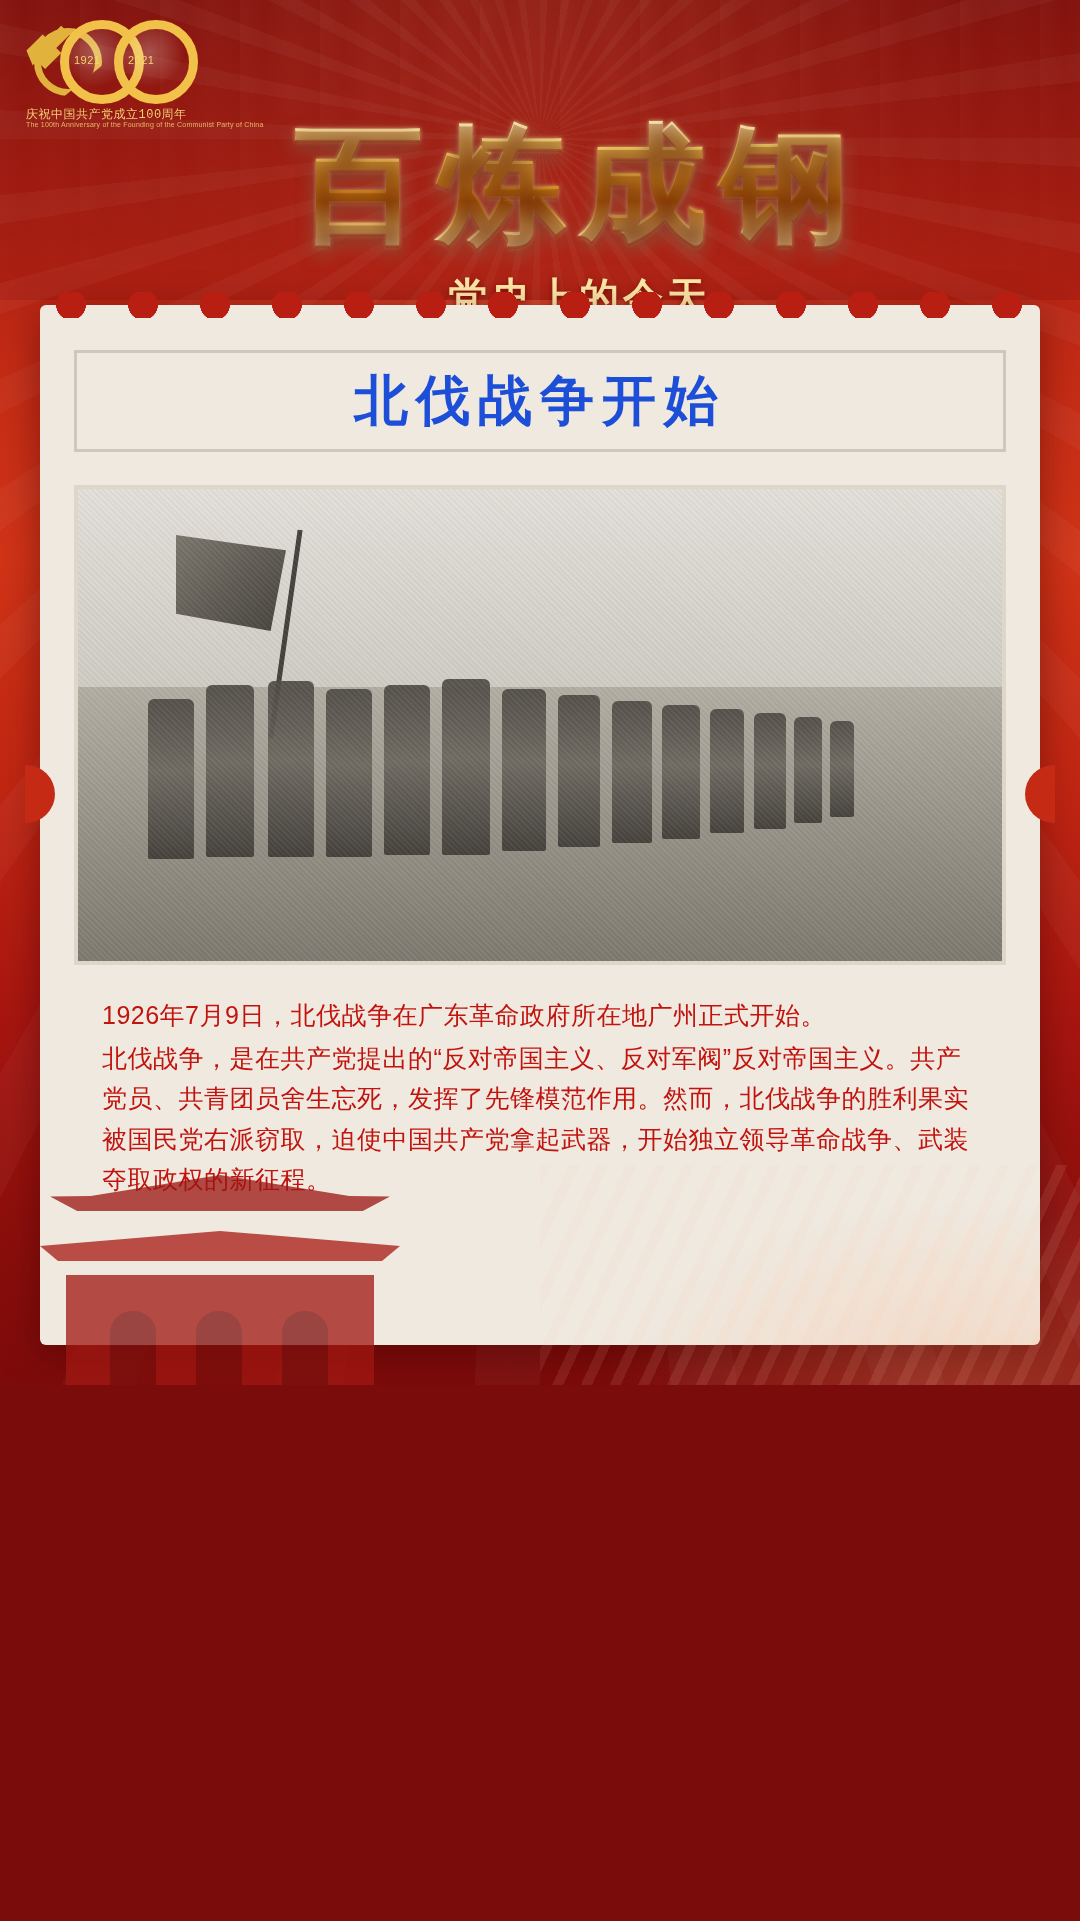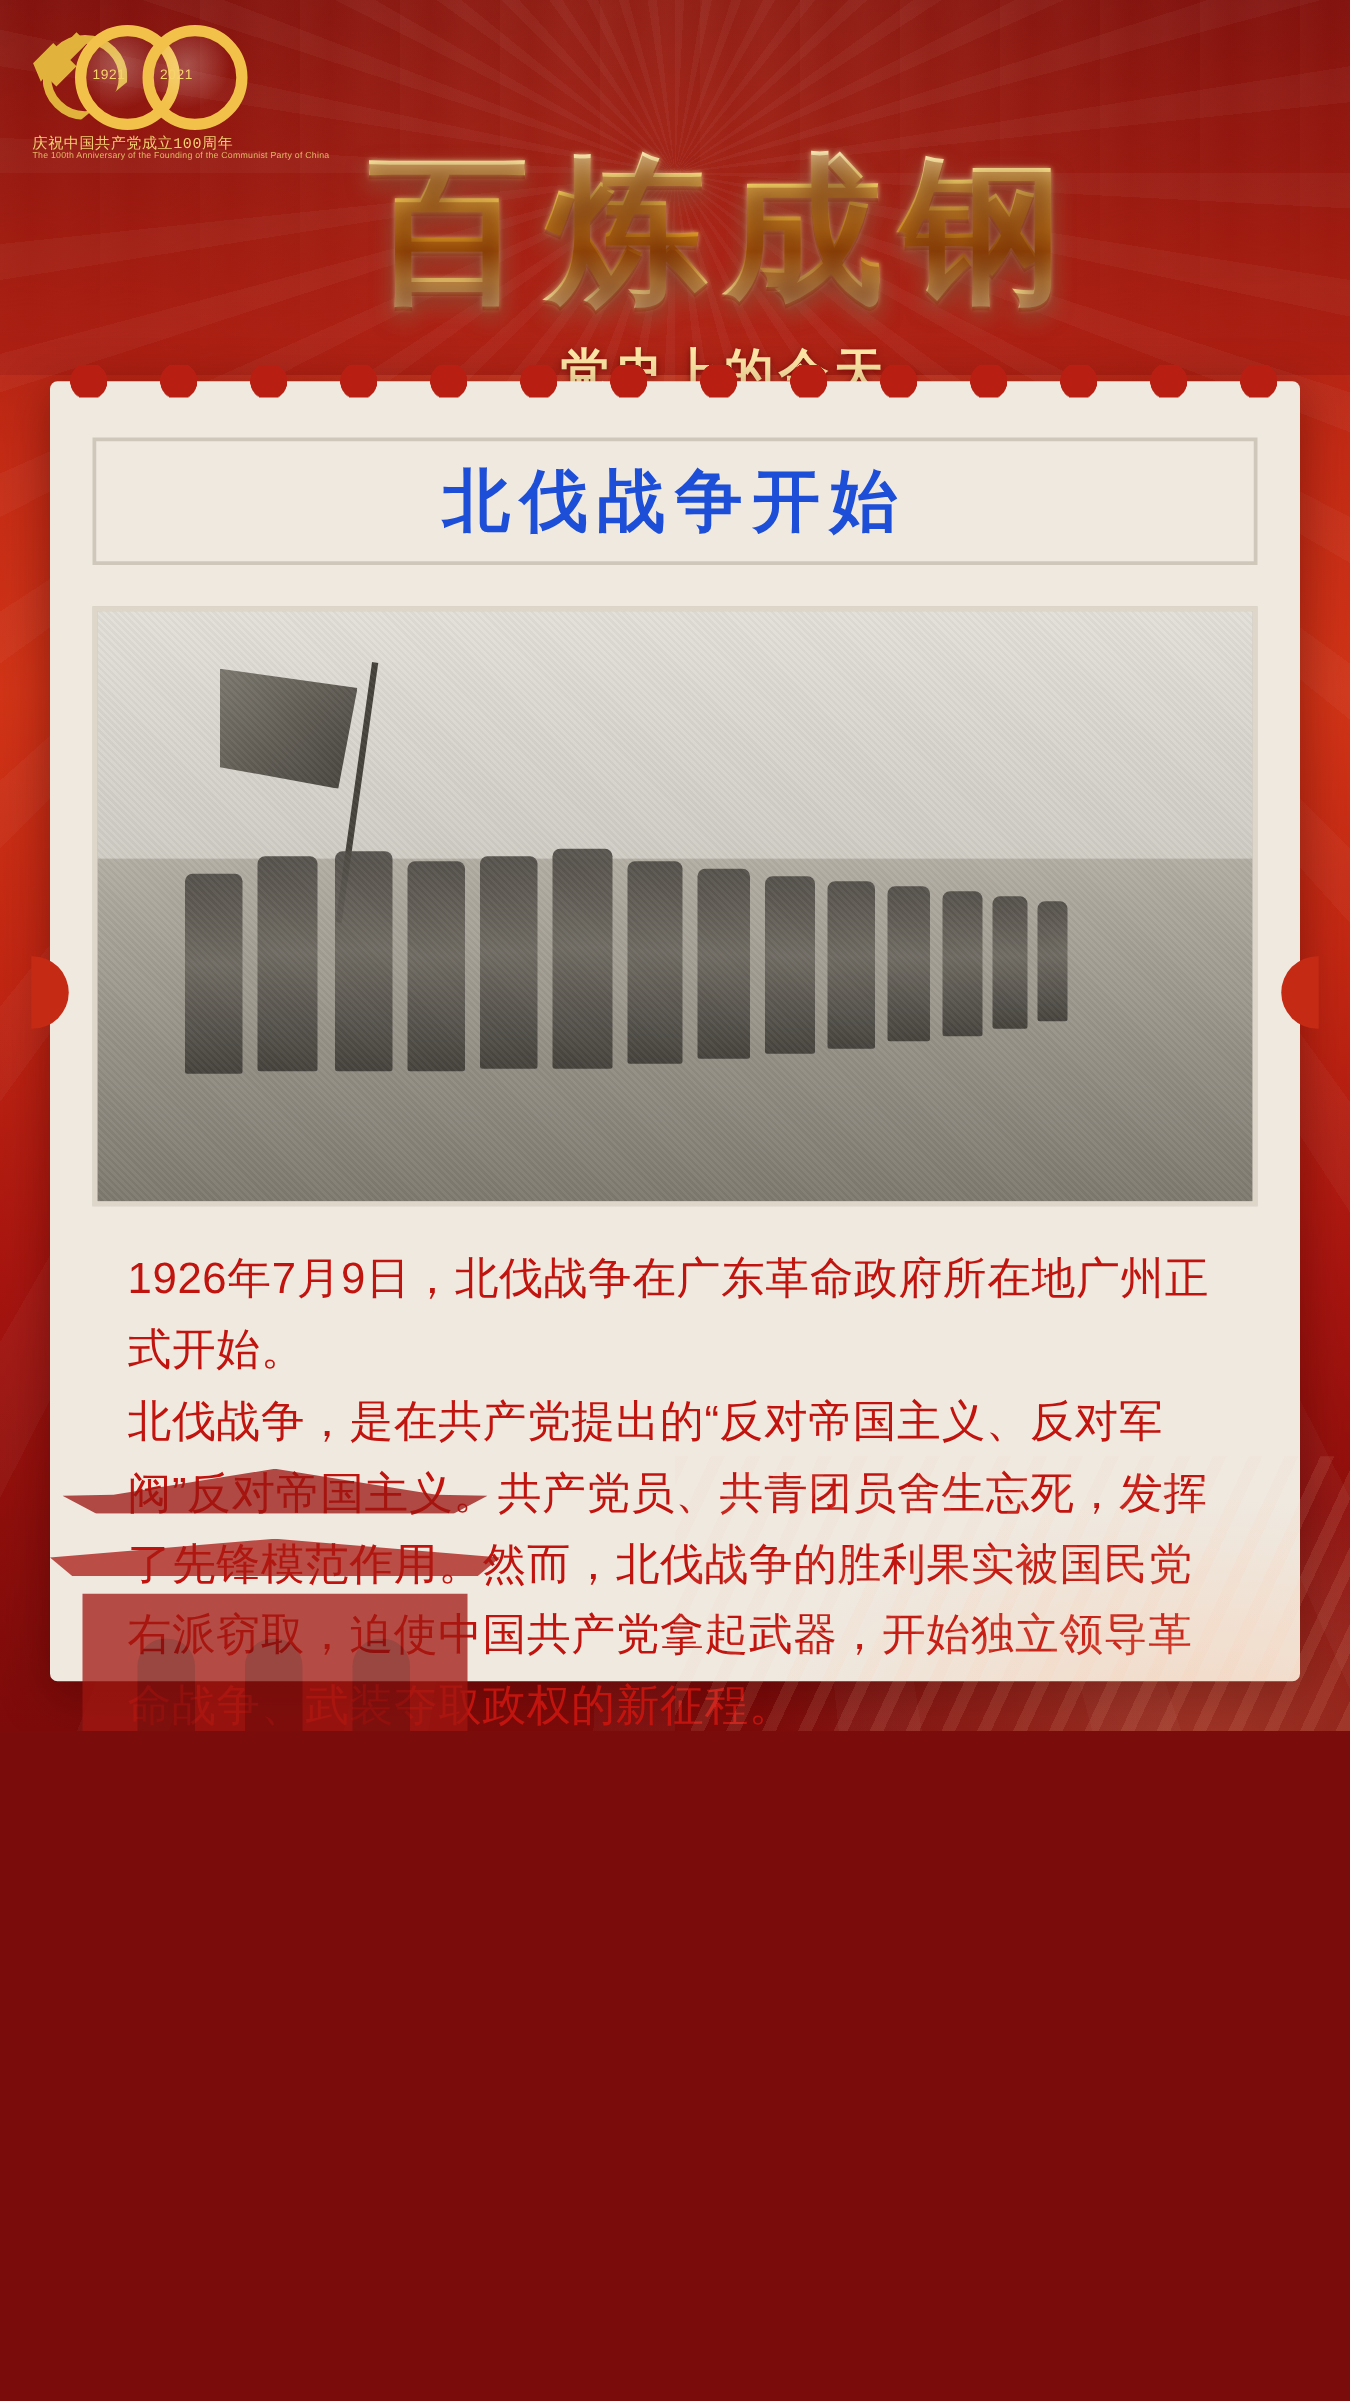--- a/index.html
+++ b/index.html
@@ -253,21 +253,21 @@
     background: repeating-linear-gradient(45deg, rgba(255,255,255,0.04) 0 2px, rgba(0,0,0,0.03) 2px 4px);
   }
 
   
   .body-text {
     position: absolute;
     left: 62px;
     top: 690px;
     width: 880px;
     color: #c2140e;
-    font-size: 35px;
+    font-size: 25px;
     line-height: 1.62;
     letter-spacing: 0.5px;
   }
   .body-text p { margin: 0 0 2px 0; }
 
   
   .qr {
     position: absolute;
     left: 50%;
     transform: translateX(-50%);

